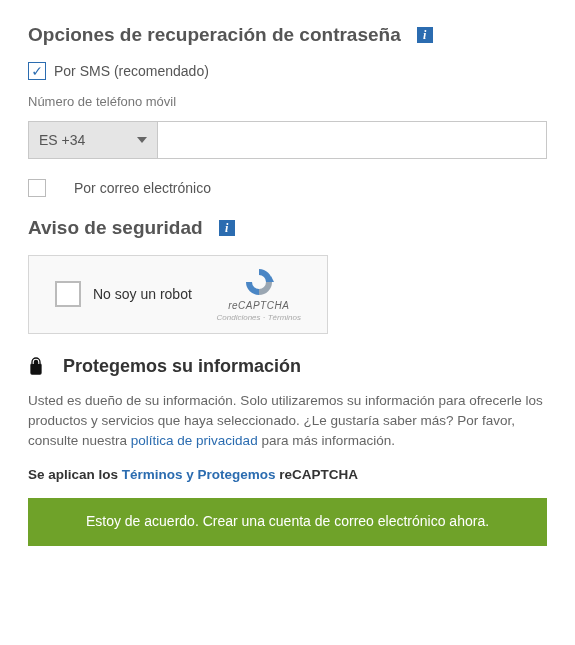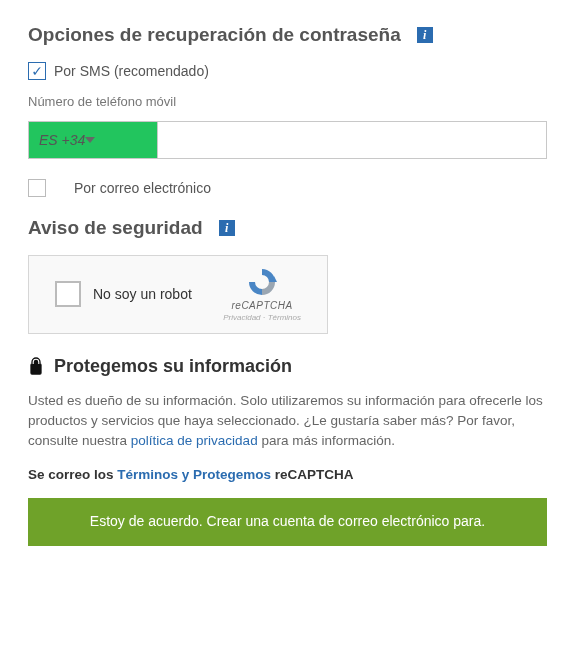--- a/index.html
+++ b/index.html
@@ -54,25 +54,25 @@
     font-size: 13px;
     color: #777;
     margin-bottom: 12px;
   }
   .phone-row { display: flex; margin-bottom: 20px; }
   .cc-select {
     width: 130px; height: 38px;
     border: 1px solid #c8c8c8;
     display: flex;
     align-items: center;
+    justify-content: space-between;
     padding: 0 10px;
     font-size: 14px;
     color: #555;
-    background: #22c55e;
-    font-style: italic;
+    background: #e5e5e5;
   }
   .chev {
     width: 0; height: 0;
     border-left: 5px solid transparent;
     border-right: 5px solid transparent;
     border-top: 6px solid #666;
   }
   .phone-input {
     flex: 1;
     height: 38px;
@@ -107,21 +107,21 @@
   }
   .rc-logo svg { width: 32px; height: 32px; }
   .rc-brand { font-size: 10px; color: #666; letter-spacing: 0.5px; }
   .rc-legal { font-size: 8px; color: #aaa; margin-top: 1px; }
   .protect-header {
     font-size: 18px;
     font-weight: bold;
     color: #333;
     display: flex;
     align-items: center;
-    gap: 10px;
+    gap: 19px;
     margin-bottom: 14px;
   }
   .lock-icon { width: 16px; height: 18px; }
   .para {
     font-size: 13.5px;
     color: #666;
     line-height: 1.5;
     margin-bottom: 16px;
   }
   .link { color: #2b6cb0; text-decoration: none; }
@@ -187,39 +187,39 @@
   <div class="rc-right">
     <div class="rc-logo">
       <svg viewBox="0 0 32 32">
         <path d="M16 3 A13 13 0 0 1 29 16 L23 16 A7 7 0 0 0 16 9 Z" fill="#4a86c5"></path>
         <path d="M29 16 A13 13 0 0 1 16 29 L16 23 A7 7 0 0 0 23 16 Z" fill="#9aa6b2"></path>
         <path d="M16 29 A13 13 0 0 1 3 16 L9 16 A7 7 0 0 0 16 23 Z" fill="#4a86c5"></path>
         <polygon points="28,10 31,16 25,16" fill="#4a86c5"></polygon>
       </svg>
     </div>
     <div class="rc-brand">reCAPTCHA</div>
-    <div class="rc-legal">Privacidad · Términos</div>
+    <div class="rc-legal">Condiciones · Términos</div>
   </div>
 </div>
 
 
 <div class="protect-header">
   <span class="lock-icon">
     <svg viewBox="0 0 16 18">
         <path d="M4 7 V5 a4 4 0 0 1 8 0 V7 M4 7 h8 a1 1 0 0 1 1 1 v8 a1 1 0 0 1 -1 1 h-8 a1 1 0 0 1 -1 -1 v-8 a1 1 0 0 1 1 -1 Z" fill="#111" stroke="#111" stroke-width="1.3"></path>
         <path d="M5.2 7 V5 a2.8 2.8 0 0 1 5.6 0 V7" fill="none" stroke="#fff" stroke-width="1.1"></path>
       </svg>
   </span>
   <span>Protegemos su información</span>
 </div>
 
 <p class="para">
   <span>Usted es dueño de su información. Solo utilizaremos su información para ofrecerle los productos y servicios que haya seleccionado. ¿Le gustaría saber más? Por favor, consulte nuestra </span><a href="#" class="link">política de privacidad</a><span> para más información.</span>
 </p>
 
 <p class="tc-line">
-  <span>Se correo los </span><a href="#" class="link">Términos y Protegemos</a><span> reCAPTCHA</span>
+  <span>Se aplican los </span><a href="#" class="link">Términos y Protegemos</a><span> reCAPTCHA</span>
 </p>
 
-<button class="agree-btn">Estoy de acuerdo. Crear una cuenta de correo electrónico para.</button>
+<button class="agree-btn">Estoy de acuerdo. Crear una cuenta de correo electrónico ahora.</button>
 
 
 
 
 </body></html>

